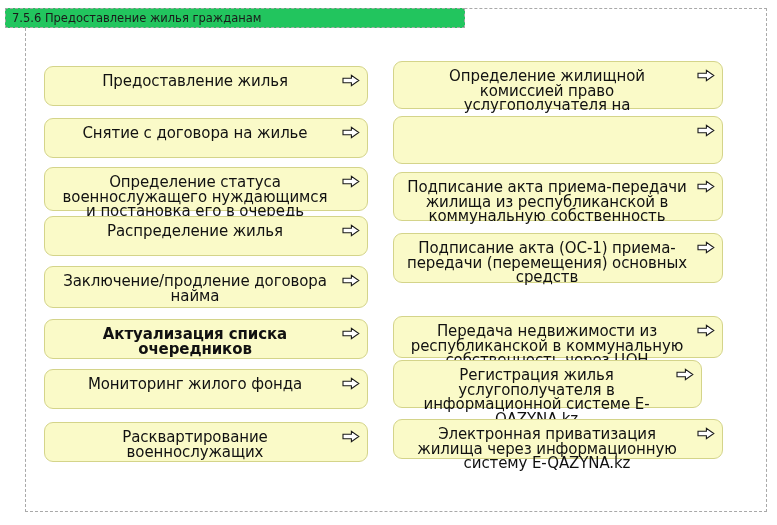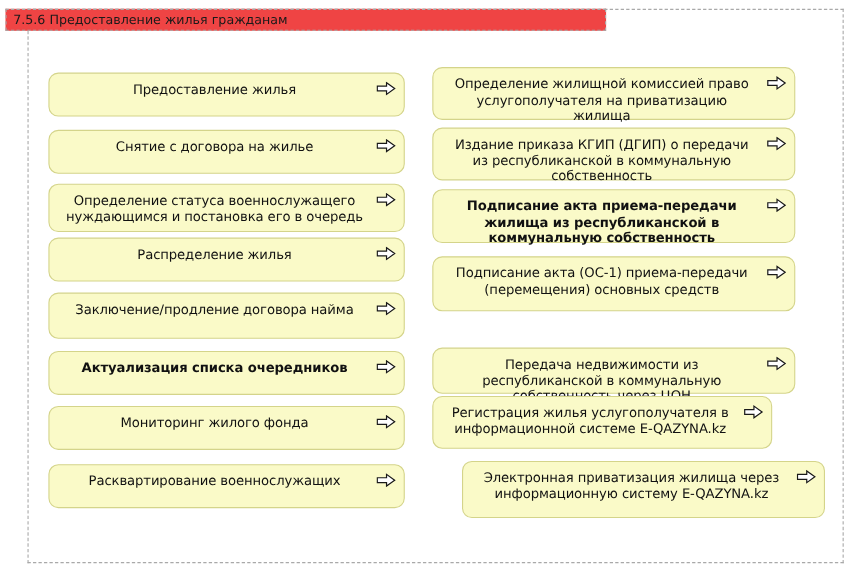--- a/index.html
+++ b/index.html
@@ -31,25 +31,25 @@
     height: 504px;
     border: 1px dashed #a9a9a9;
     box-sizing: border-box;
     background: transparent;
   }
 
   .group-title-tab {
     position: absolute;
     left: 5px;
     top: 8px;
-    width: 546px;
+    width: 460px;
     height: 20px;
     border: 1px dashed #a9a9a9;
     box-sizing: border-box;
-    background: #ef4444;
+    background: #22c55e;
     display: flex;
     align-items: center;
   }
   .group-title-text {
     padding-left: 6px;
     font-size: 11.5px;
     color: #1a1a1a;
     line-height: 18px;
     white-space: nowrap;
     font-family: "DejaVu Sans", sans-serif;
@@ -71,21 +71,21 @@
     border: 1px solid #d4d48a;
     border-radius: 9px;
     box-shadow: 0 0 0 0 transparent;
   }
   .process-box-label {
     position: absolute;
     left: 12px;
     right: 34px;
     top: 7px;
     text-align: center;
-    font-size: 12px;
+    font-size: 15px;
     line-height: 14.5px;
     color: #111111;
     font-family: "DejaVu Sans", sans-serif;
     letter-spacing: -0.1px;
   }
   .process-arrow-icon {
     position: absolute;
     right: 7px;
     top: 7px;
     width: 18px;
@@ -174,28 +174,27 @@
   <div class="column" id="right-column">
       <div class="process-box" style="left: 0px; top: 61px; width: 330px; height: 48px;">
         <div class="process-box-label">Определение жилищной комиссией право услугополучателя на приватизацию жилища</div>
         <span class="process-arrow-icon">
           <svg width="18" height="13" viewBox="0 0 18 13" xmlns="http://www.w3.org/2000/svg">
             <path d="M1 4.3 H9.4 V1.2 L16.8 6.5 L9.4 11.8 V8.7 H1 Z" fill="#ffffff" stroke="#1a1a1a" stroke-width="1.1" stroke-linejoin="miter"></path>
           </svg>
         </span>
       </div>
       <div class="process-box" style="left: 0px; top: 116px; width: 330px; height: 48px;">
-        <div class="process-box-label">Издание приказа КГИП (ДГИП) о передачи из республиканской в коммунальную собственность</div>
-        <span class="process-arrow-icon">
-          <svg width="18" height="13" viewBox="0 0 18 13" xmlns="http://www.w3.org/2000/svg">
-            <path d="M1 4.3 H9.4 V1.2 L16.8 6.5 L9.4 11.8 V8.7 H1 Z" fill="#ffffff" stroke="#1a1a1a" stroke-width="1.1" stroke-linejoin="miter"></path>
-          </svg>
-        </span>
-      </div>
-      <div class="process-box" style="left: 0px; top: 172px; width: 330px; height: 49px; font-weight: bold;">
+        <span class="process-arrow-icon">
+          <svg width="18" height="13" viewBox="0 0 18 13" xmlns="http://www.w3.org/2000/svg">
+            <path d="M1 4.3 H9.4 V1.2 L16.8 6.5 L9.4 11.8 V8.7 H1 Z" fill="#ffffff" stroke="#1a1a1a" stroke-width="1.1" stroke-linejoin="miter"></path>
+          </svg>
+        </span>
+      </div>
+      <div class="process-box" style="left: 0px; top: 172px; width: 330px; height: 49px;">
         <div class="process-box-label">Подписание акта приема-передачи жилища из республиканской в коммунальную собственность</div>
         <span class="process-arrow-icon">
           <svg width="18" height="13" viewBox="0 0 18 13" xmlns="http://www.w3.org/2000/svg">
             <path d="M1 4.3 H9.4 V1.2 L16.8 6.5 L9.4 11.8 V8.7 H1 Z" fill="#ffffff" stroke="#1a1a1a" stroke-width="1.1" stroke-linejoin="miter"></path>
           </svg>
         </span>
       </div>
       <div class="process-box" style="left: 0px; top: 233px; width: 330px; height: 50px;">
         <div class="process-box-label">Подписание акта (ОС-1) приема-передачи (перемещения) основных средств</div>
         <span class="process-arrow-icon">
@@ -213,21 +212,21 @@
         </span>
       </div>
       <div class="process-box" style="left: 0px; top: 360px; width: 309px; height: 48px;">
         <div class="process-box-label">Регистрация жилья услугополучателя в информационной системе E-QAZYNA.kz</div>
         <span class="process-arrow-icon">
           <svg width="18" height="13" viewBox="0 0 18 13" xmlns="http://www.w3.org/2000/svg">
             <path d="M1 4.3 H9.4 V1.2 L16.8 6.5 L9.4 11.8 V8.7 H1 Z" fill="#ffffff" stroke="#1a1a1a" stroke-width="1.1" stroke-linejoin="miter"></path>
           </svg>
         </span>
       </div>
-      <div class="process-box" style="left: 0px; top: 419px; width: 330px; height: 52px; margin-left: 27px;">
+      <div class="process-box" style="left: 0px; top: 419px; width: 330px; height: 40px;">
         <div class="process-box-label">Электронная приватизация жилища через информационную систему E-QAZYNA.kz</div>
         <span class="process-arrow-icon">
           <svg width="18" height="13" viewBox="0 0 18 13" xmlns="http://www.w3.org/2000/svg">
             <path d="M1 4.3 H9.4 V1.2 L16.8 6.5 L9.4 11.8 V8.7 H1 Z" fill="#ffffff" stroke="#1a1a1a" stroke-width="1.1" stroke-linejoin="miter"></path>
           </svg>
         </span>
       </div>
     </div>
 
 </div>

